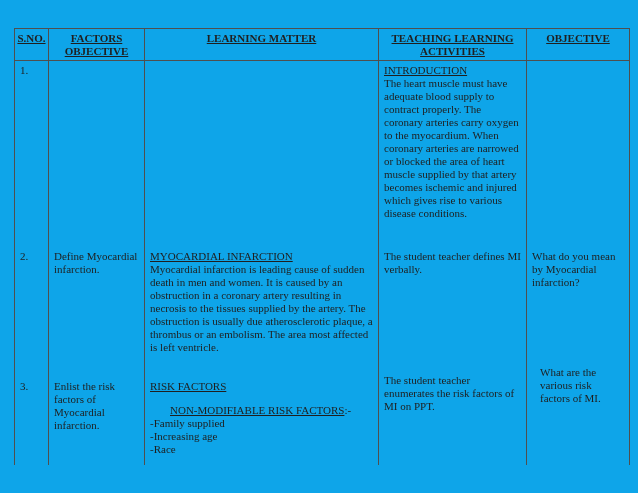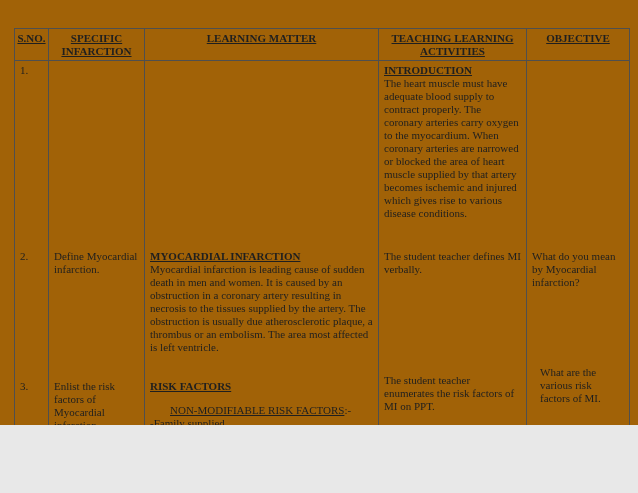--- a/index.html
+++ b/index.html
@@ -1,21 +1,21 @@
 <!DOCTYPE html>
 <html><head>
 <meta charset="utf-8">
 <style>
   * { margin: 0; padding: 0; box-sizing: border-box; }
   html, body { background: #e8e8e8; }
   .slide {
     position: relative;
     width: 638px;
-    height: 425px;
-    background: #a16207;
+    height: 493px;
+    background: #0ea5e9;
     font-family: "Liberation Serif", "DejaVu Serif", serif;
     color: #1f1f1f;
     overflow: hidden;
   }
   table.lesson-table {
     position: absolute;
     left: 14px;
     top: 28px;
     width: 615px;
     border-collapse: collapse;
@@ -40,21 +40,21 @@
     line-height: 13px;
   }
   thead tr { height: 29px; }
   .r1 { height: 186px; }
   .r2 { height: 117px; }
   .r3 { height: 101px; }
   .r3 td { padding-top: 16px; }
   .r3 td.cell-activity { padding-top: 10px; margin-left: 16px; }
   .r3 td.cell-eval { padding-top: 2px; padding-left: 13px; }
   .heading {
-    font-weight: bold;
+    font-weight: normal;
     text-decoration: underline;
   }
   .subheading-line { margin-top: 11px; }
   .subheading { text-decoration: underline; margin-left: 20px; }
   .para { margin: 0; }
 </style>
 </head>
 <body>
 
 <div class="slide">
@@ -62,21 +62,21 @@
     <colgroup>
       <col style="width:34px">
       <col style="width:96px">
       <col style="width:234px">
       <col style="width:148px">
       <col style="width:103px">
     </colgroup>
     <thead>
       <tr>
         <th>S.NO.</th>
-        <th>SPECIFIC INFARCTION</th>
+        <th>FACTORS OBJECTIVE</th>
         <th>LEARNING MATTER</th>
         <th>TEACHING LEARNING ACTIVITIES</th>
         <th>OBJECTIVE</th>
       </tr>
     </thead>
     <tbody>
       <tr class="r1">
         <td class="cell-sno">
           <div class="para">1.</div>
         </td>

